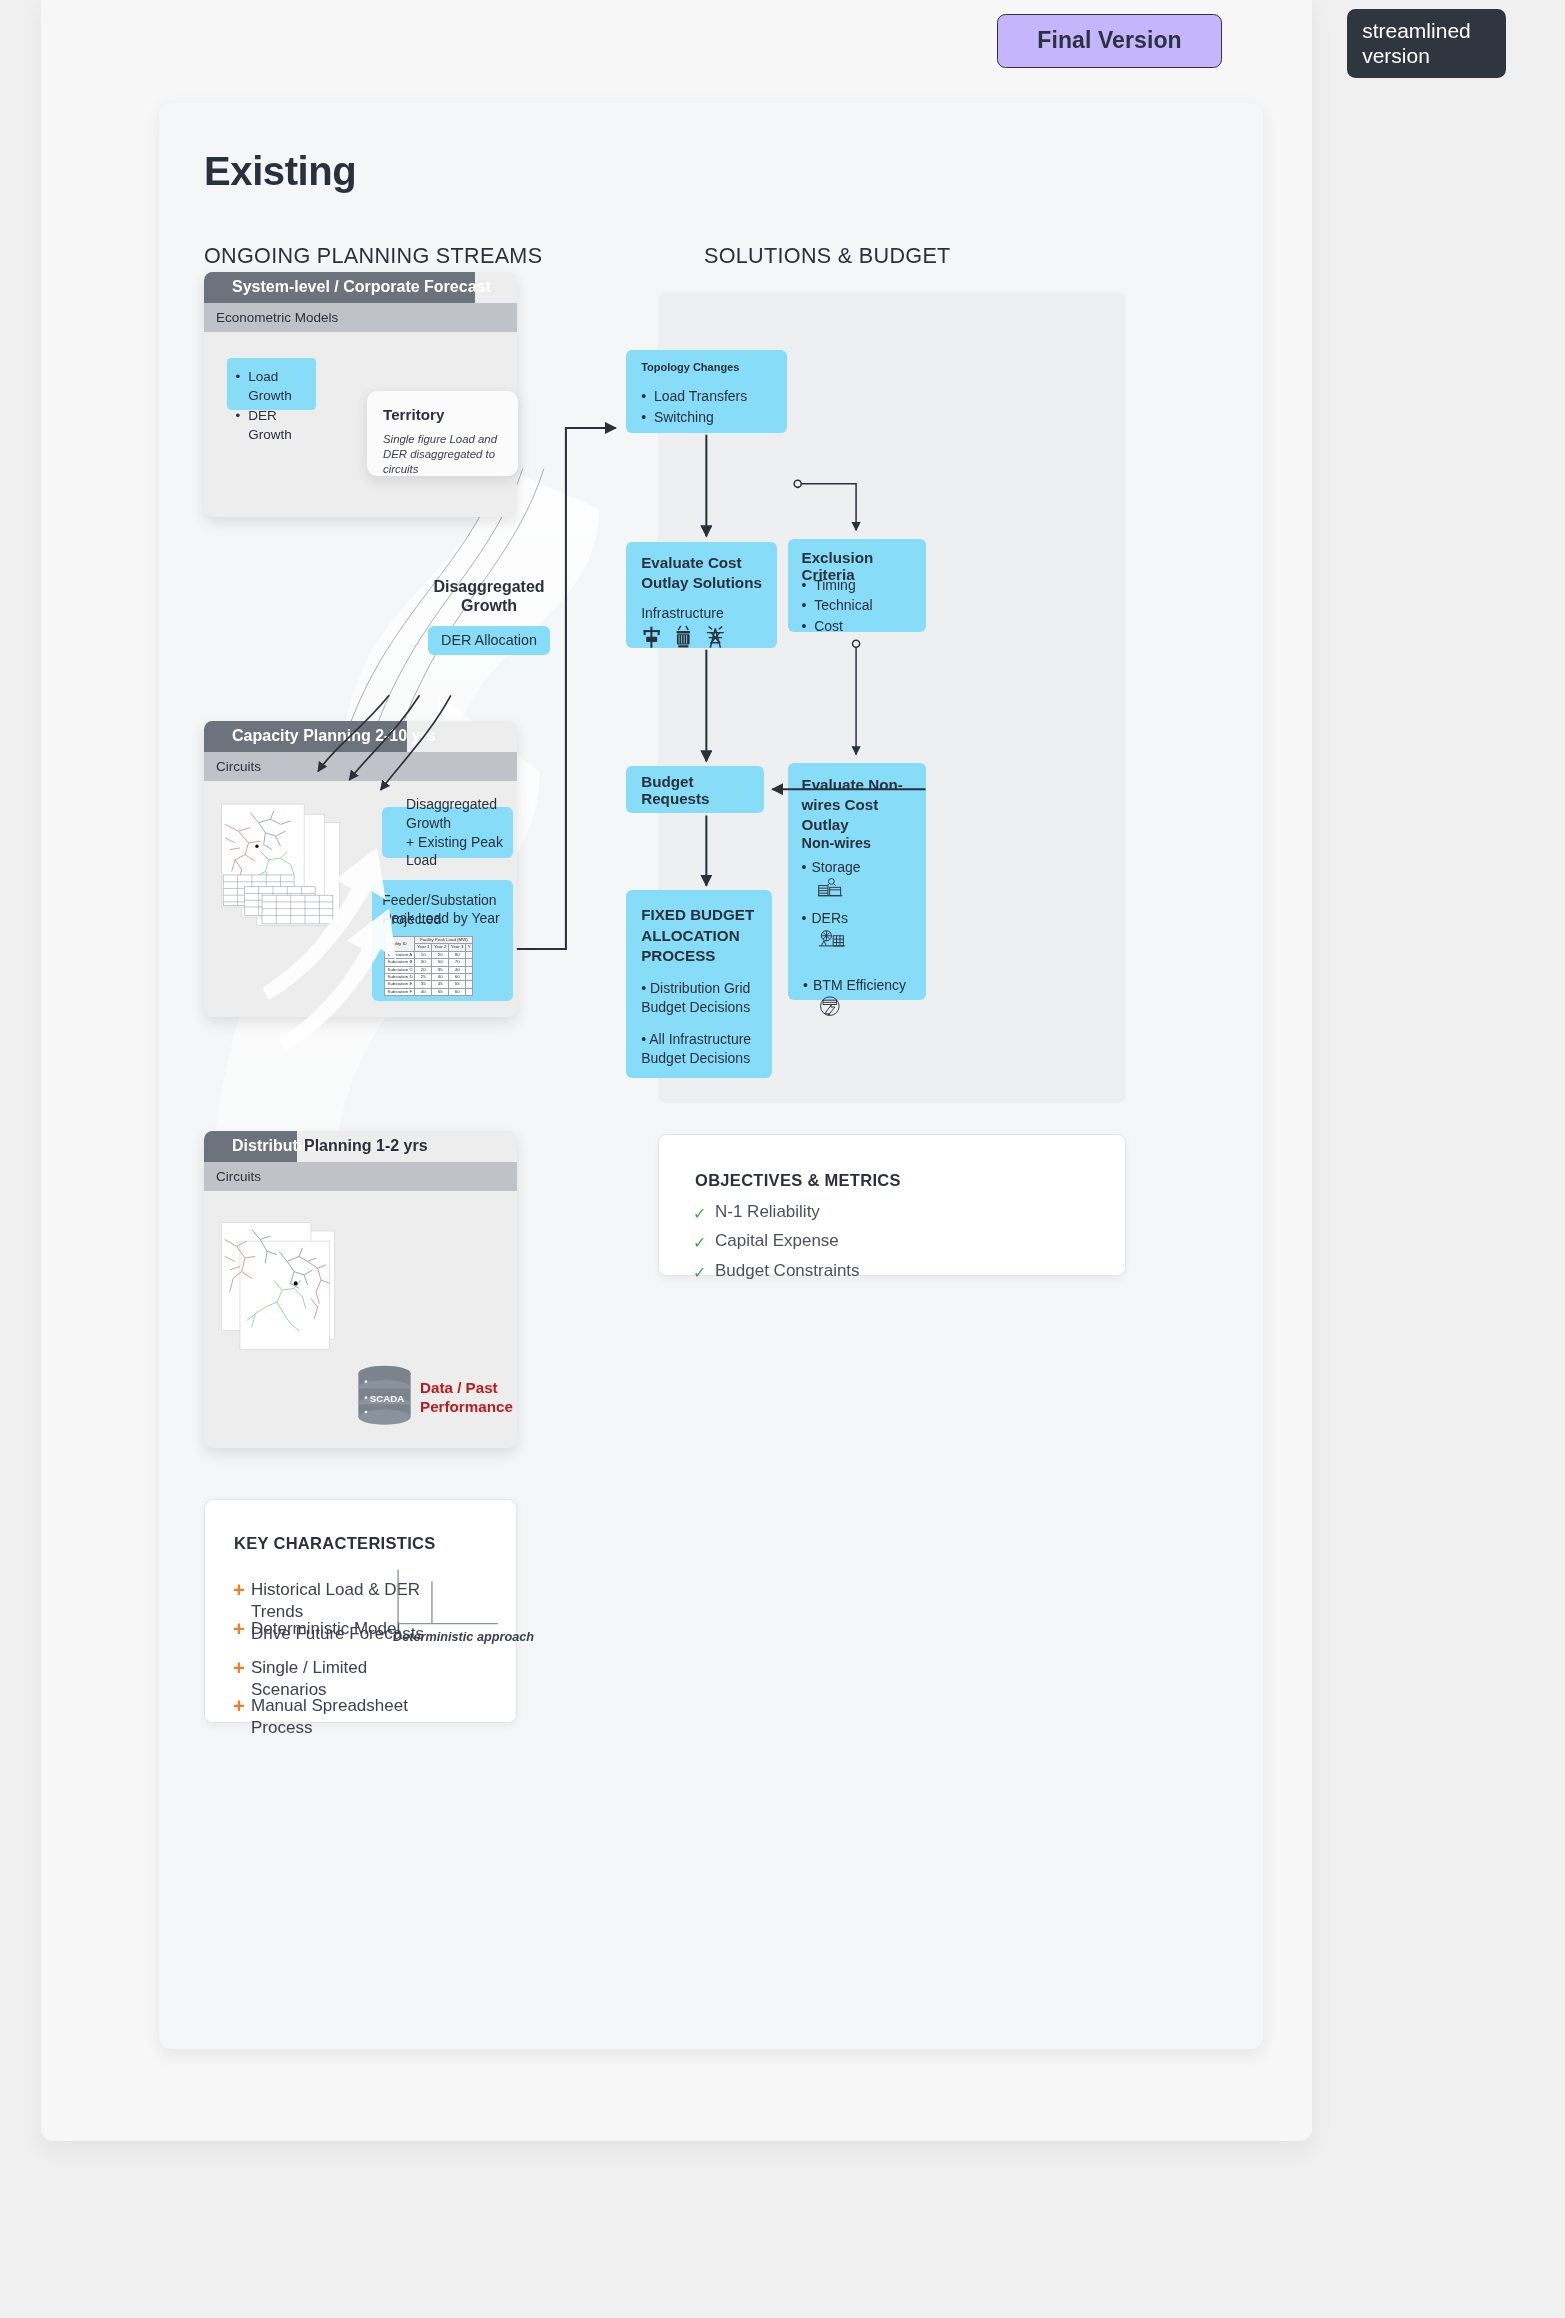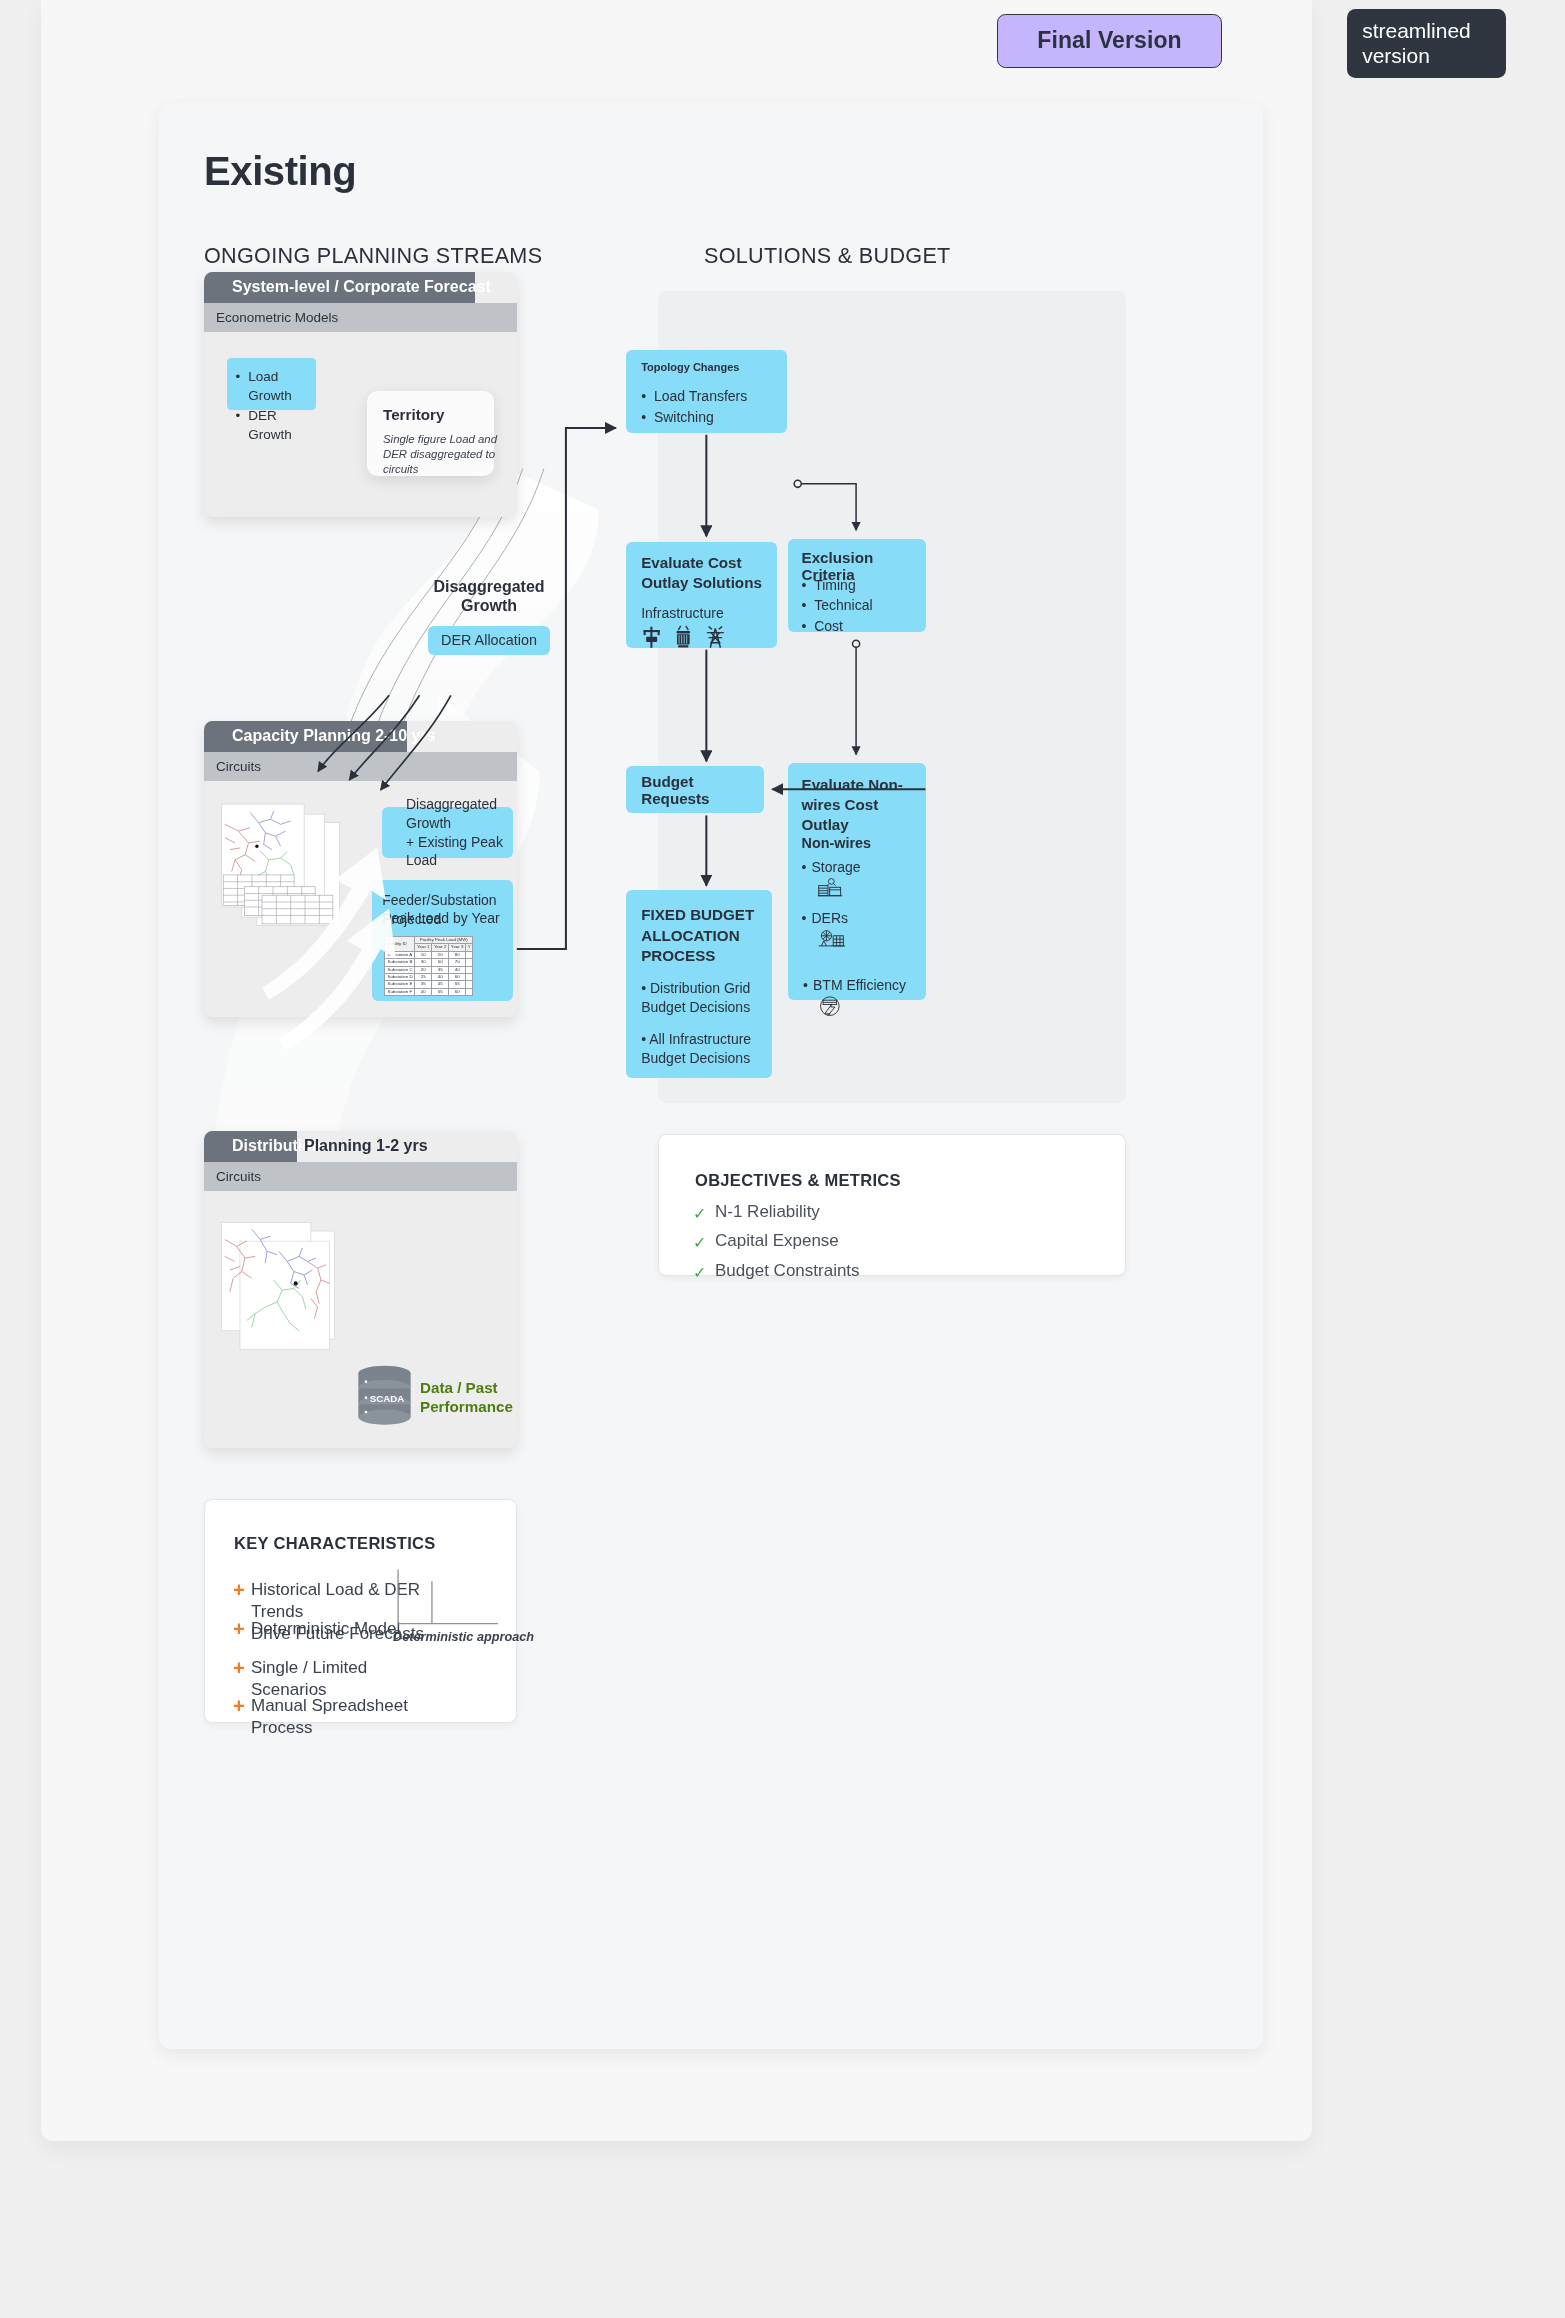--- a/index.html
+++ b/index.html
@@ -161,21 +161,21 @@
       <div class="sc-body">
         <div class="blue" style="left:23px; top:27px; width:89px; height:52px;">
           <ul class="bullets" style="font-size:13.5px; padding:8.5px 0 0 8.5px; line-height:1.45;">
             <li>Load Growth</li>
             <li>DER Growth</li>
           </ul>
         </div>
       </div>
     </div>
 
-    <div class="wcard" style="left:208px; top:288px; width:127px; height:85px; z-index:12;">
+    <div class="wcard" style="left:208px; top:288px; width:151px; height:85px; z-index:12;">
       <div style="position:absolute; left:16px; top:15.2px; font-size:15.2px; font-weight:bold; color:#2b313c;">Territory</div>
       <div style="position:absolute; left:16px; top:41px; width:123px; font-size:11.4px; font-style:italic; color:#3b424e; line-height:1.3;">Single figure Load and DER disaggregated to circuits</div>
     </div>
 
     <div style="position:absolute; left:254px; top:474px; width:152px; z-index:14; text-align:center;">
       <div style="font-size:16px; font-weight:bold; color:#2b313c; line-height:1.2;">Disaggregated</div>
       <div style="font-size:16px; font-weight:bold; color:#2b313c; line-height:1.2;">Growth</div>
       <div class="blue rounded" style="position:relative; display:inline-block; margin-top:10.2px; padding:6.8px 13.5px; font-size:14.4px;">
         <span>DER Allocation</span>
       </div>
@@ -355,21 +355,21 @@
             <rect x="4" y="30" width="62" height="18"></rect>
             <ellipse cx="35" cy="48" rx="31" ry="9" fill="#8a929b"></ellipse>
             <rect x="4" y="49" width="62" height="15"></rect>
             <ellipse cx="35" cy="64" rx="31" ry="9" fill="#8a929b"></ellipse>
           </g>
           <circle cx="13" cy="22" r="1.6" fill="#fff"></circle>
           <circle cx="13" cy="41" r="1.6" fill="#fff"></circle>
           <circle cx="13" cy="58" r="1.6" fill="#fff"></circle>
           <text x="38" y="46" font-family="Liberation Sans, sans-serif" font-size="11.5" font-weight="bold" fill="#fff" text-anchor="middle">SCADA</text>
         </svg>
-        <div style="position:absolute; left:216px; top:188px; font-size:15.2px; font-weight:bold; color:#4d7c0f; line-height:1.26;">
+        <div style="position:absolute; left:216px; top:188px; font-size:15.2px; font-weight:bold; color:#b91c1c; line-height:1.26;">
           <div>Data / Past</div>
           <div>Performance</div>
         </div>
       </div>
     </div>
 
     <svg class="svg-ov" width="1104" height="1946" style="z-index:25;" viewBox="0 0 1305 2300">
       <defs>
         <marker id="ah" markerWidth="7" markerHeight="7" refX="5.4" refY="3" orient="auto" markerUnits="strokeWidth">
           <path d="M0,0 L6,3 L0,6 z" fill="#2b313c"></path>

